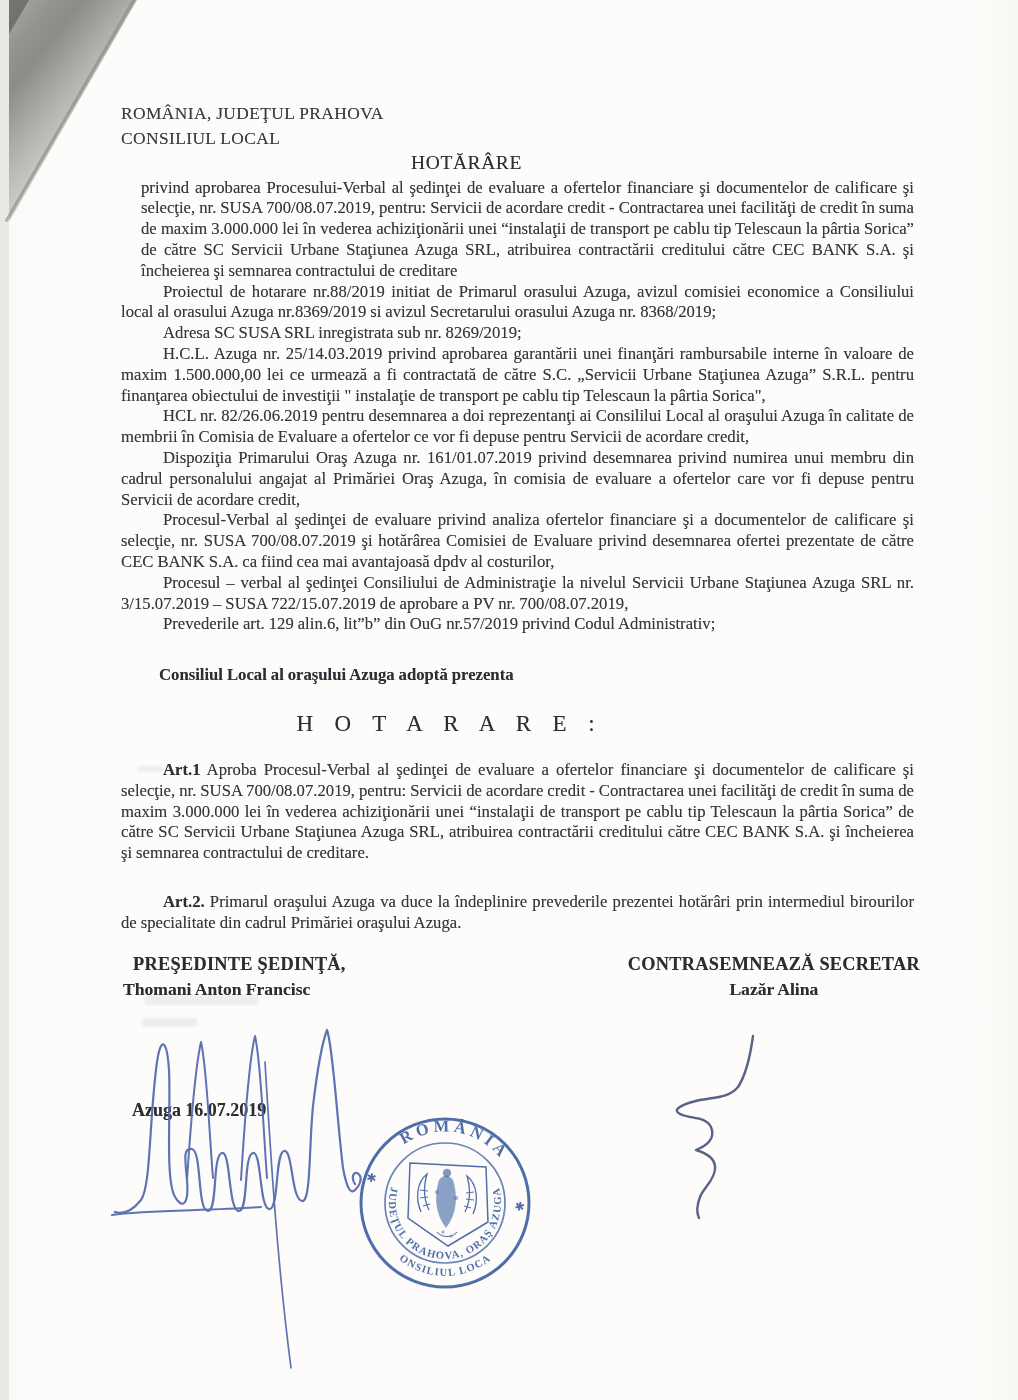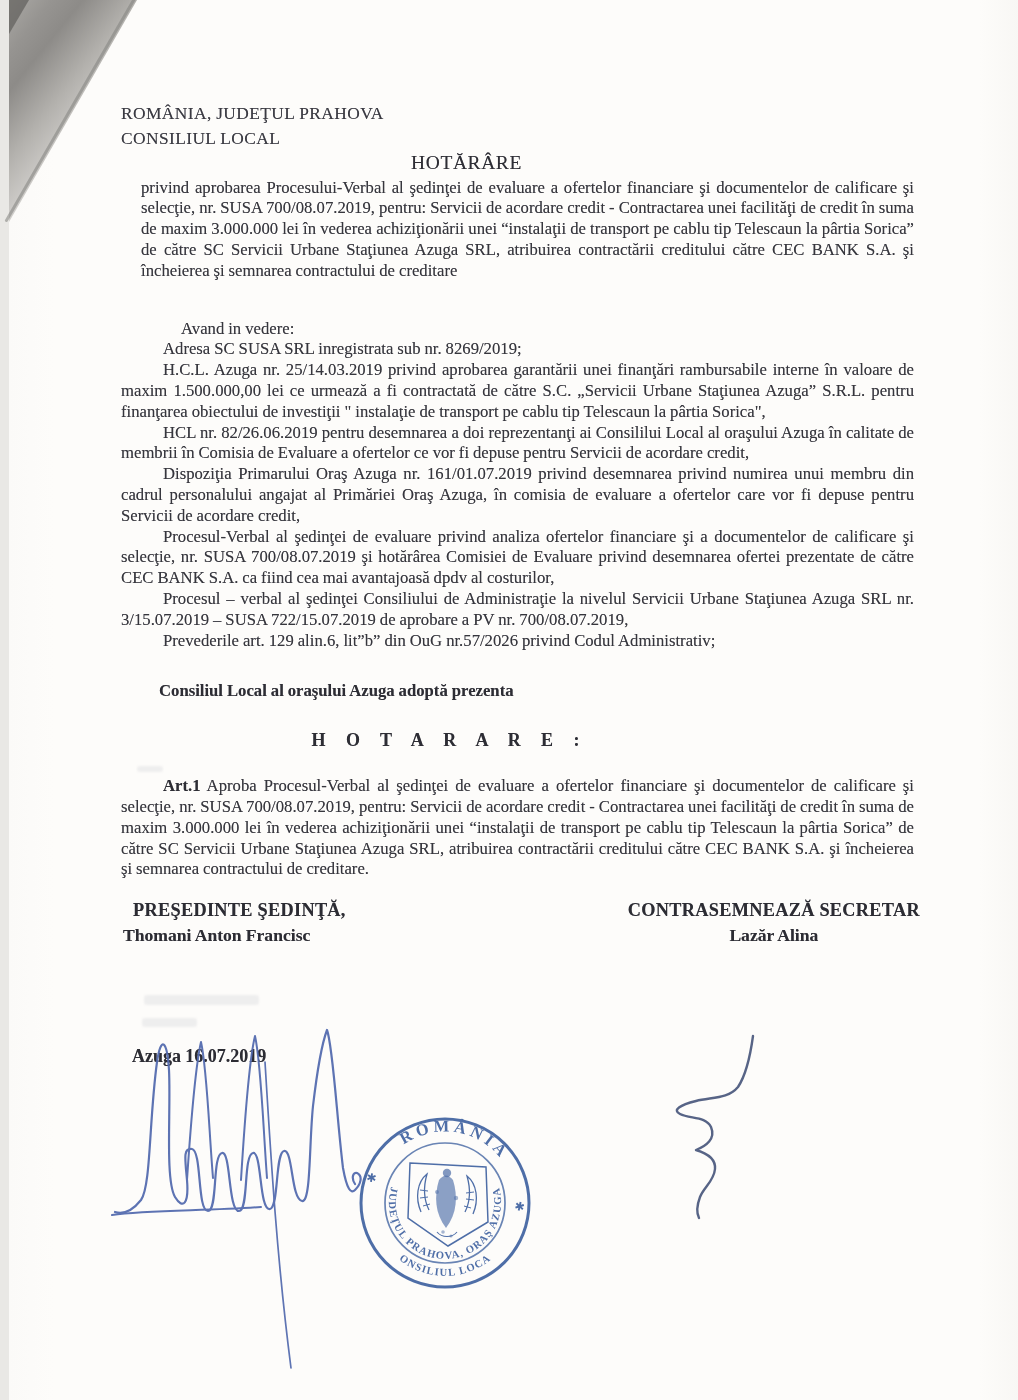--- a/index.html
+++ b/index.html
@@ -40,21 +40,21 @@
   .title{
     font-weight:400;font-size:19.5px;line-height:22.5px;letter-spacing:.6px;
     width:fit-content;margin:2px auto 0;transform:translateX(-51px);color:#2e2e35;
   }
   .subtitle{margin:3px 0 0 20px;text-align:justify;}
   .having{margin:37px 0 0;text-indent:60px;}
   .recital{margin:0;text-align:justify;text-indent:42px;}
   .adopt{margin:30px 0 0;text-indent:38px;font-weight:700;color:#2d2d34;}
   .decision{
     margin:26px auto 0;width:fit-content;transform:translateX(-68px);
-    font-weight:700;font-size:18px;letter-spacing:8px;line-height:24px;color:#2d2d34;
+    font-weight:400;font-size:23px;letter-spacing:8px;line-height:24px;color:#2d2d34;
   }
   .article{margin:24px 0 0;text-align:justify;text-indent:42px;}
   .article.a2{margin-top:28px;}
   .art-label{font-weight:700;color:#2d2d34;}
   .sig-row{display:flex;justify-content:space-between;margin-top:18px;}
   .sig-left{text-align:left;}
   .sig-left .role{margin-left:12px;}
   .sig-left .name{margin-left:2px;}
   .sig-right{text-align:center;margin-right:-6px;}
   .role{font-weight:700;font-size:18.3px;line-height:24px;letter-spacing:.3px;color:#2c2c33;}
@@ -77,36 +77,37 @@
 
     <div class="header">
       <div class="hdr">ROMÂNIA, JUDEŢUL PRAHOVA</div>
       <div class="hdr">CONSILIUL LOCAL</div>
     </div>
 
     <div class="title">HOTĂRÂRE</div>
 
     <p class="subtitle">privind aprobarea Procesului-Verbal al şedinţei de evaluare a  ofertelor financiare şi  documentelor de calificare şi selecţie, nr. SUSA 700/08.07.2019, pentru: Servicii de acordare credit - Contractarea unei facilităţi de credit în suma de maxim 3.000.000 lei în vederea achiziţionării unei “instalaţii de transport pe cablu tip Telescaun la pârtia Sorica” de către SC Servicii Urbane Staţiunea Azuga SRL, atribuirea contractării creditului către CEC BANK S.A. şi încheierea şi semnarea contractului de creditare</p>
 
-    <p class="having">Avand in vedere:</p>
-
+
+    <p class="recital">Proiectul de hotarare nr.88/2019 initiat de Primarul orasului Azuga,  avizul comisiei economice  a Consiliului local al orasului Azuga nr.8369/2019 si avizul Secretarului orasului Azuga nr. 8368/2019;</p>
     <p class="recital">Adresa SC SUSA SRL inregistrata sub nr. 8269/2019;</p>
     <p class="recital">H.C.L. Azuga nr. 25/14.03.2019 privind aprobarea garantării unei finanţări rambursabile interne în valoare de maxim 1.500.000,00 lei ce urmează a fi contractată de către S.C. „Servicii Urbane Staţiunea Azuga” S.R.L. pentru finanţarea obiectului de investiţii " instalaţie de transport pe cablu tip Telescaun la pârtia Sorica",</p>
     <p class="recital">HCL nr. 82/26.06.2019 pentru desemnarea a doi reprezentanţi ai Consililui Local al oraşului Azuga în calitate de membrii în Comisia de Evaluare a ofertelor ce vor fi depuse pentru Servicii de acordare credit,</p>
     <p class="recital">Dispoziţia Primarului Oraş Azuga nr. 161/01.07.2019 privind desemnarea  privind numirea unui membru din cadrul personalului angajat al Primăriei Oraş Azuga, în comisia de evaluare a ofertelor care vor fi depuse pentru Servicii de acordare credit,</p>
     <p class="recital">Procesul-Verbal al şedinţei de evaluare privind analiza ofertelor financiare şi a documentelor de calificare şi selecţie, nr. SUSA 700/08.07.2019 şi hotărârea Comisiei de Evaluare privind desemnarea ofertei prezentate de către CEC BANK S.A. ca fiind cea mai avantajoasă dpdv al costurilor,</p>
     <p class="recital">Procesul – verbal al şedinţei Consiliului de Administraţie la nivelul Servicii Urbane Staţiunea Azuga SRL nr. 3/15.07.2019 – SUSA 722/15.07.2019 de aprobare a PV nr. 700/08.07.2019,</p>
-    <p class="recital">Prevederile art. 129 alin.6, lit”b” din OuG nr.57/2026 privind Codul Administrativ;</p>
+    <p class="recital">Prevederile art. 129 alin.6, lit”b” din OuG nr.57/2019 privind Codul Administrativ;</p>
 
     <p class="adopt">Consiliul Local al oraşului Azuga adoptă prezenta</p>
 
     <div class="decision">H O T A R A R E :</div>
 
     <p class="article a1"><span class="art-label">Art.1</span><span> Aproba Procesul-Verbal al şedinţei de evaluare a  ofertelor financiare şi  documentelor de calificare şi selecţie, nr. SUSA 700/08.07.2019, pentru: Servicii de acordare credit - Contractarea unei facilităţi de credit în suma de maxim 3.000.000 lei în vederea achiziţionării unei “instalaţii de transport pe cablu tip Telescaun la pârtia Sorica” de către SC Servicii Urbane Staţiunea Azuga SRL, atribuirea contractării creditului către CEC BANK S.A. şi încheierea şi semnarea contractului de creditare.</span></p>
 
+    <p class="article a2"><span class="art-label">Art.2.</span><span> Primarul oraşului Azuga va duce la îndeplinire prevederile prezentei hotărâri prin intermediul birourilor de specialitate din cadrul Primăriei oraşului Azuga.</span></p>
 
     <div class="sig-row">
       <div class="sig-left">
         <div class="role">PREŞEDINTE ŞEDINŢĂ,</div>
         <div class="name">Thomani Anton Francisc</div>
       </div>
       <div class="sig-right">
         <div class="role">CONTRASEMNEAZĂ  SECRETAR</div>
         <div class="name">Lazăr Alina</div>
       </div>

